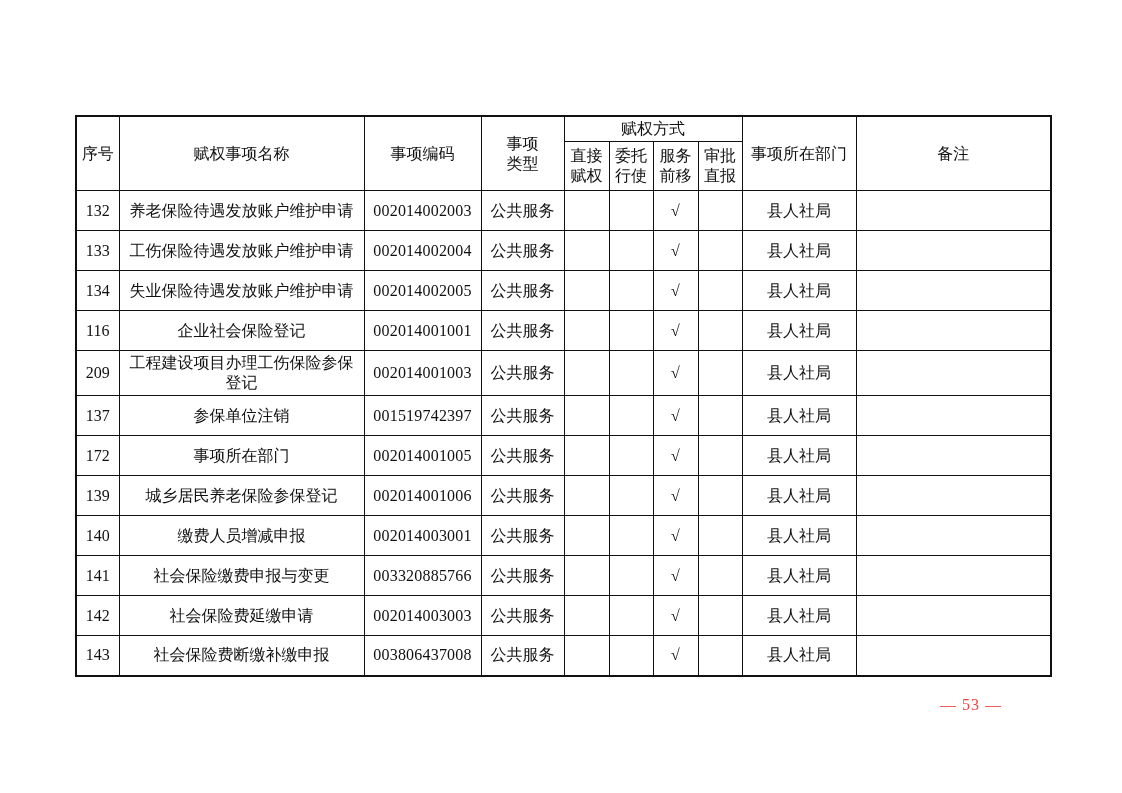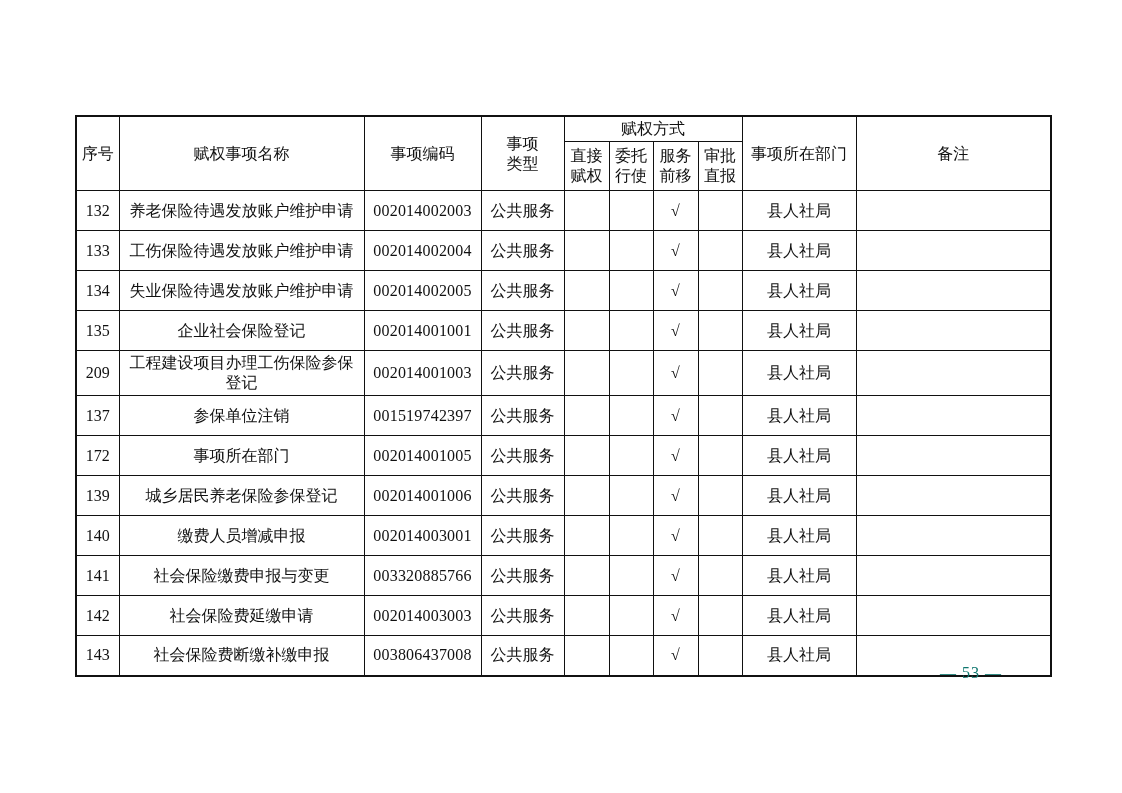--- a/index.html
+++ b/index.html
@@ -41,24 +41,24 @@
   tbody tr           { height: 40px; }
   .two-line { white-space: pre-line; }
   td.c-name {
     text-align: left;
     padding-left: 9px;
     padding-right: 6px;
   }
   td.c-code { letter-spacing: 0.2px; }
   .page-number {
     position: absolute;
-    top: 664px;
+    top: 696px;
     right: 120px;
     font-size: 16px;
-    color: #0f766e;
+    color: #ef4444;
     letter-spacing: 1px;
   }
 </style>
 </head>
 <body>
 
 <div class="page">
 
   <table class="doc-table">
     <colgroup>
@@ -126,21 +126,21 @@
       <td class="c-code">002014002005</td>
       <td class="c-type">公共服务</td>
       <td class="c-mark"></td>
       <td class="c-mark"></td>
       <td class="c-mark">√</td>
       <td class="c-mark"></td>
       <td class="c-dept">县人社局</td>
       <td class="c-remark"></td>
     </tr>
         <tr>
-      <td class="c-no">135</td>
+      <td class="c-no">116</td>
       <td class="c-name">企业社会保险登记</td>
       <td class="c-code">002014001001</td>
       <td class="c-type">公共服务</td>
       <td class="c-mark"></td>
       <td class="c-mark"></td>
       <td class="c-mark">√</td>
       <td class="c-mark"></td>
       <td class="c-dept">县人社局</td>
       <td class="c-remark"></td>
     </tr>

